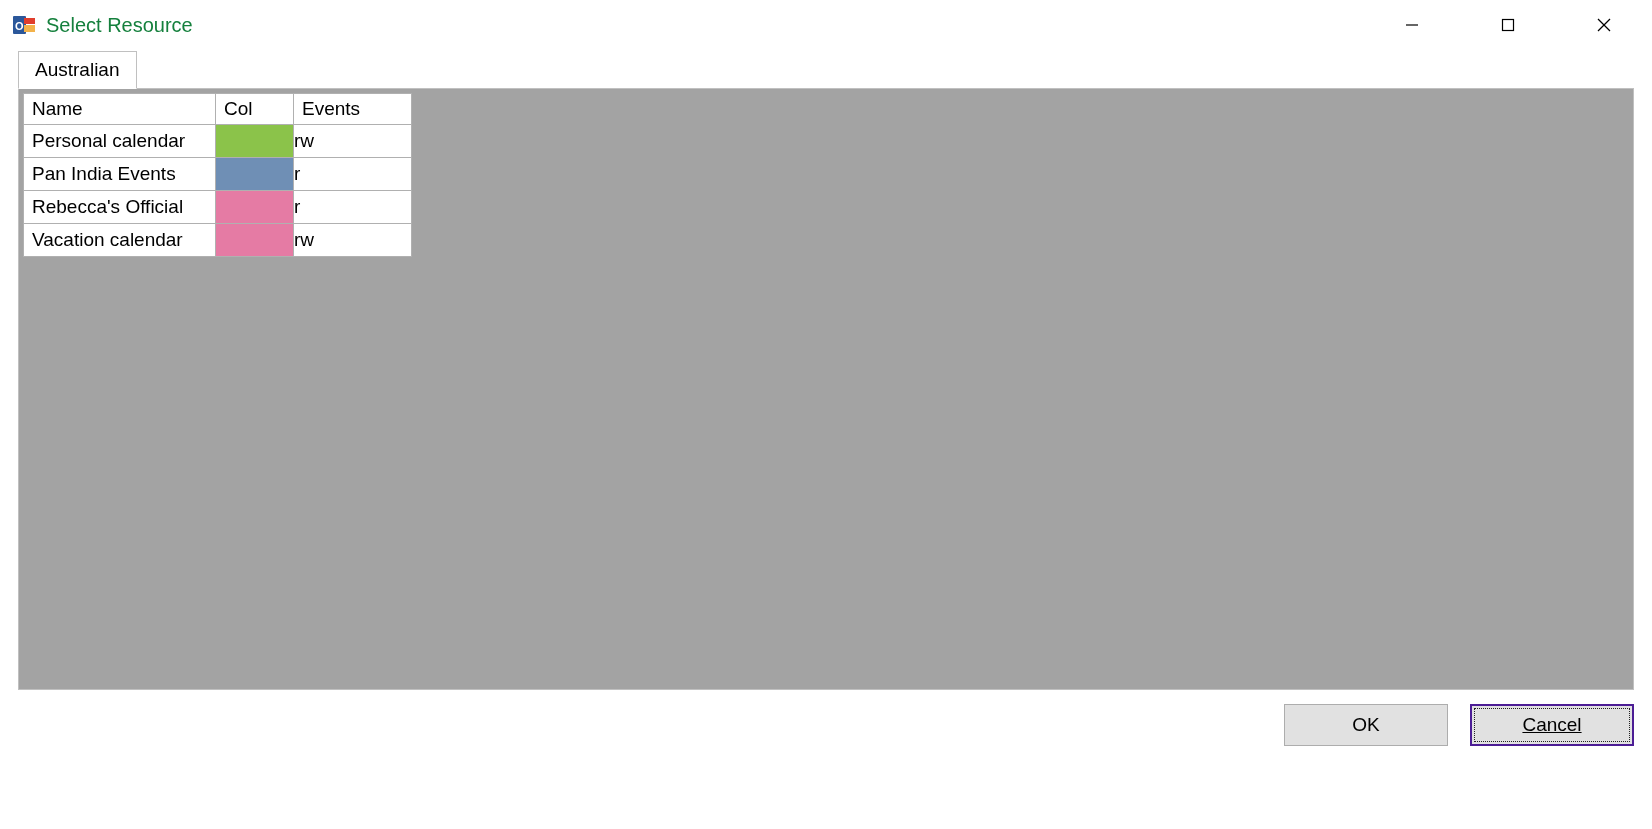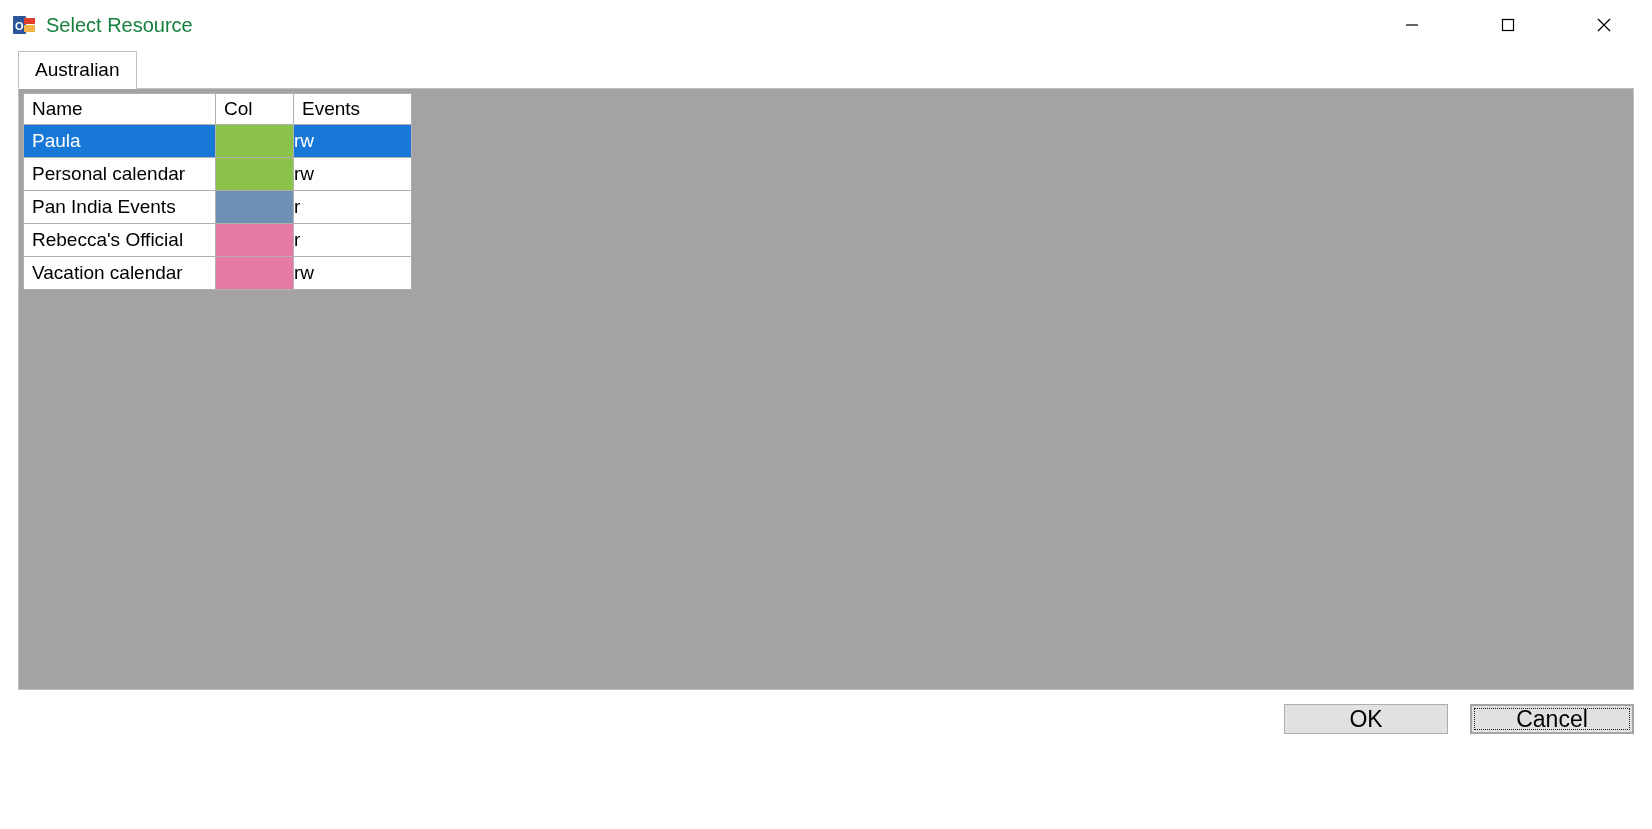--- a/index.html
+++ b/index.html
@@ -101,31 +101,32 @@
       width: 100%; height: 100%; min-height: 32px; display: block;
     }
     .button-row {
       display: flex;
       justify-content: flex-end;
       padding: 14px 18px 0 0;
       gap: 22px;
     }
     .dlg-btn {
       min-width: 164px;
-      height: 30px;
+      height: 42px;
       background: #e1e1e1;
       border: 1px solid #adadad;
-      font-size: 23px;
+      font-size: 19px;
       font-family: inherit;
       cursor: default;
     }
     .dlg-btn.focused {
-      border: 2px solid #a3a3a3;
+      border: 2px solid #4c1d95;
       outline: 1px dotted #222;
       outline-offset: -5px;
+      text-decoration: underline;
     }
     .app-icon-svg {
       width: 24px; height: 24px;
     }
   </style>
 </head>
 <body>
 
 <div class="titlebar">
   <span class="app-icon">
@@ -169,27 +170,20 @@
           <col class="col-access">
       </colgroup>
       <thead>
         <tr>
           <th>Name</th>
           <th>Col</th>
           <th>Events</th>
         </tr>
       </thead>
       <tbody id="resource-tbody">
-          <tr class="selected">
-            <td class="cell-name">Paula</td>
-            <td class="cell-col">
-              <span class="color-swatch" style="background: rgb(139, 195, 74);"></span>
-            </td>
-            <td class="cell-access">rw</td>
-          </tr>
           <tr>
             <td class="cell-name">Personal calendar</td>
             <td class="cell-col">
               <span class="color-swatch" style="background: rgb(139, 195, 74);"></span>
             </td>
             <td class="cell-access">rw</td>
           </tr>
           <tr>
             <td class="cell-name">Pan India Events</td>
             <td class="cell-col">

